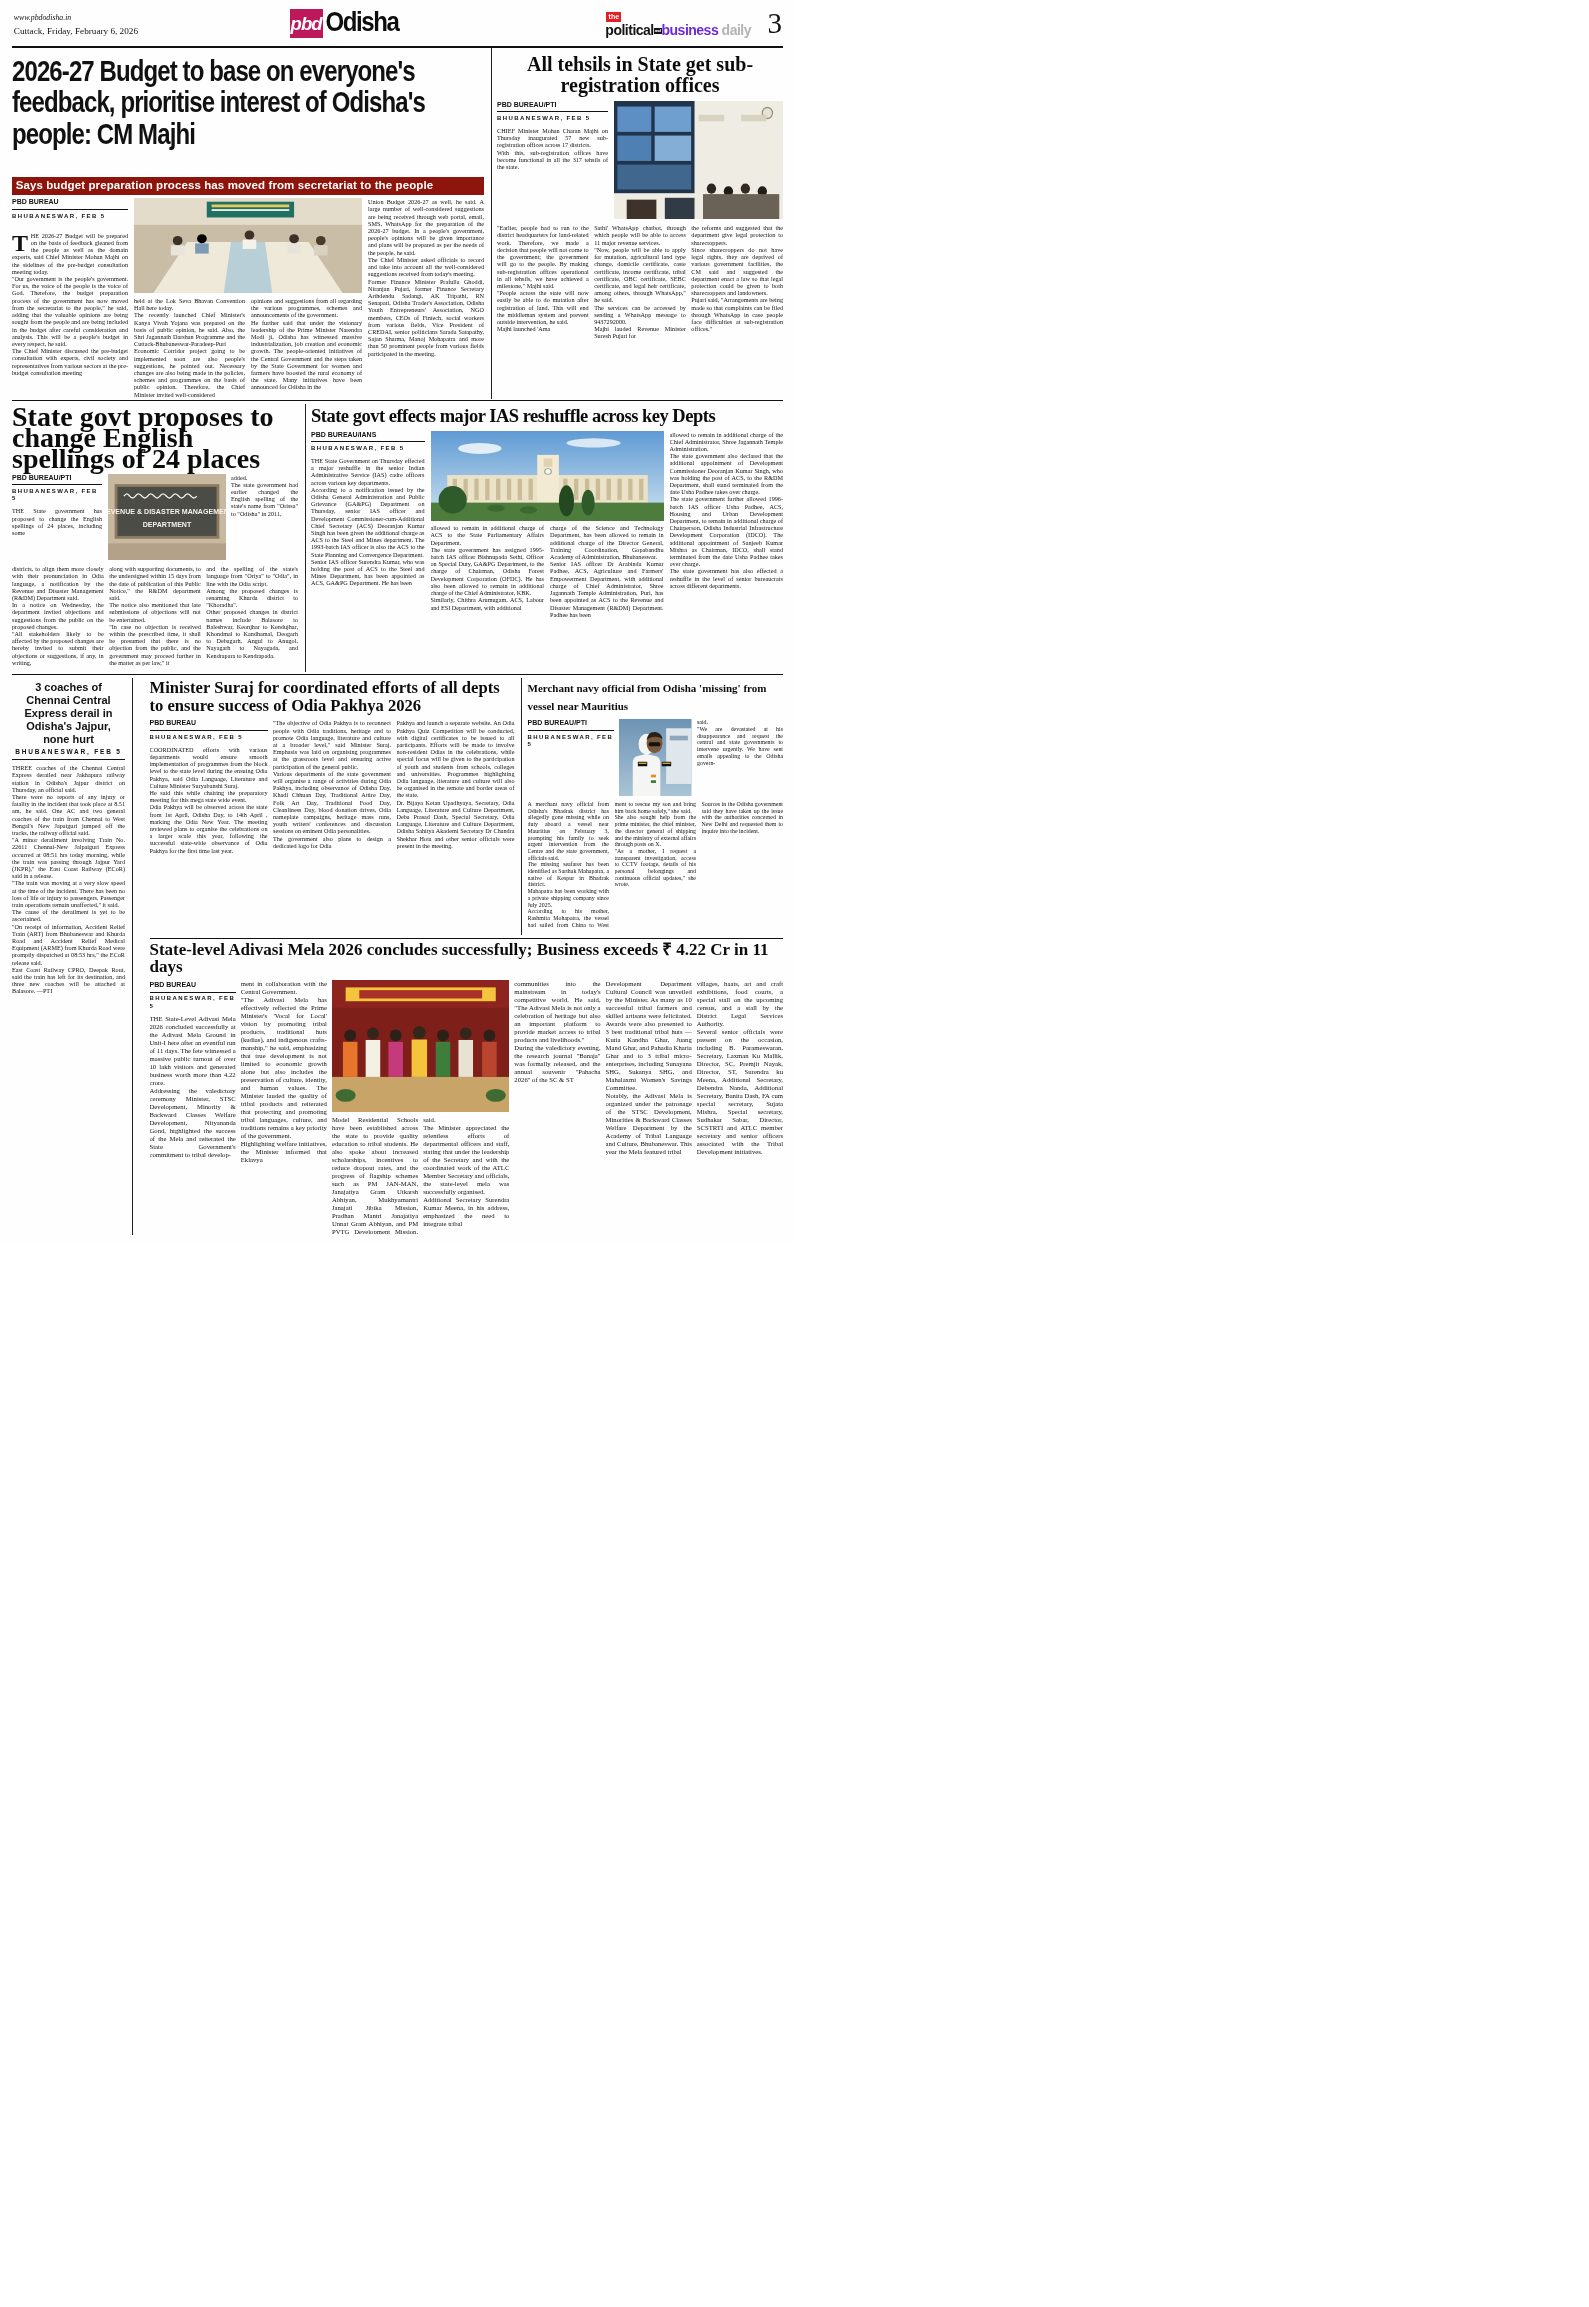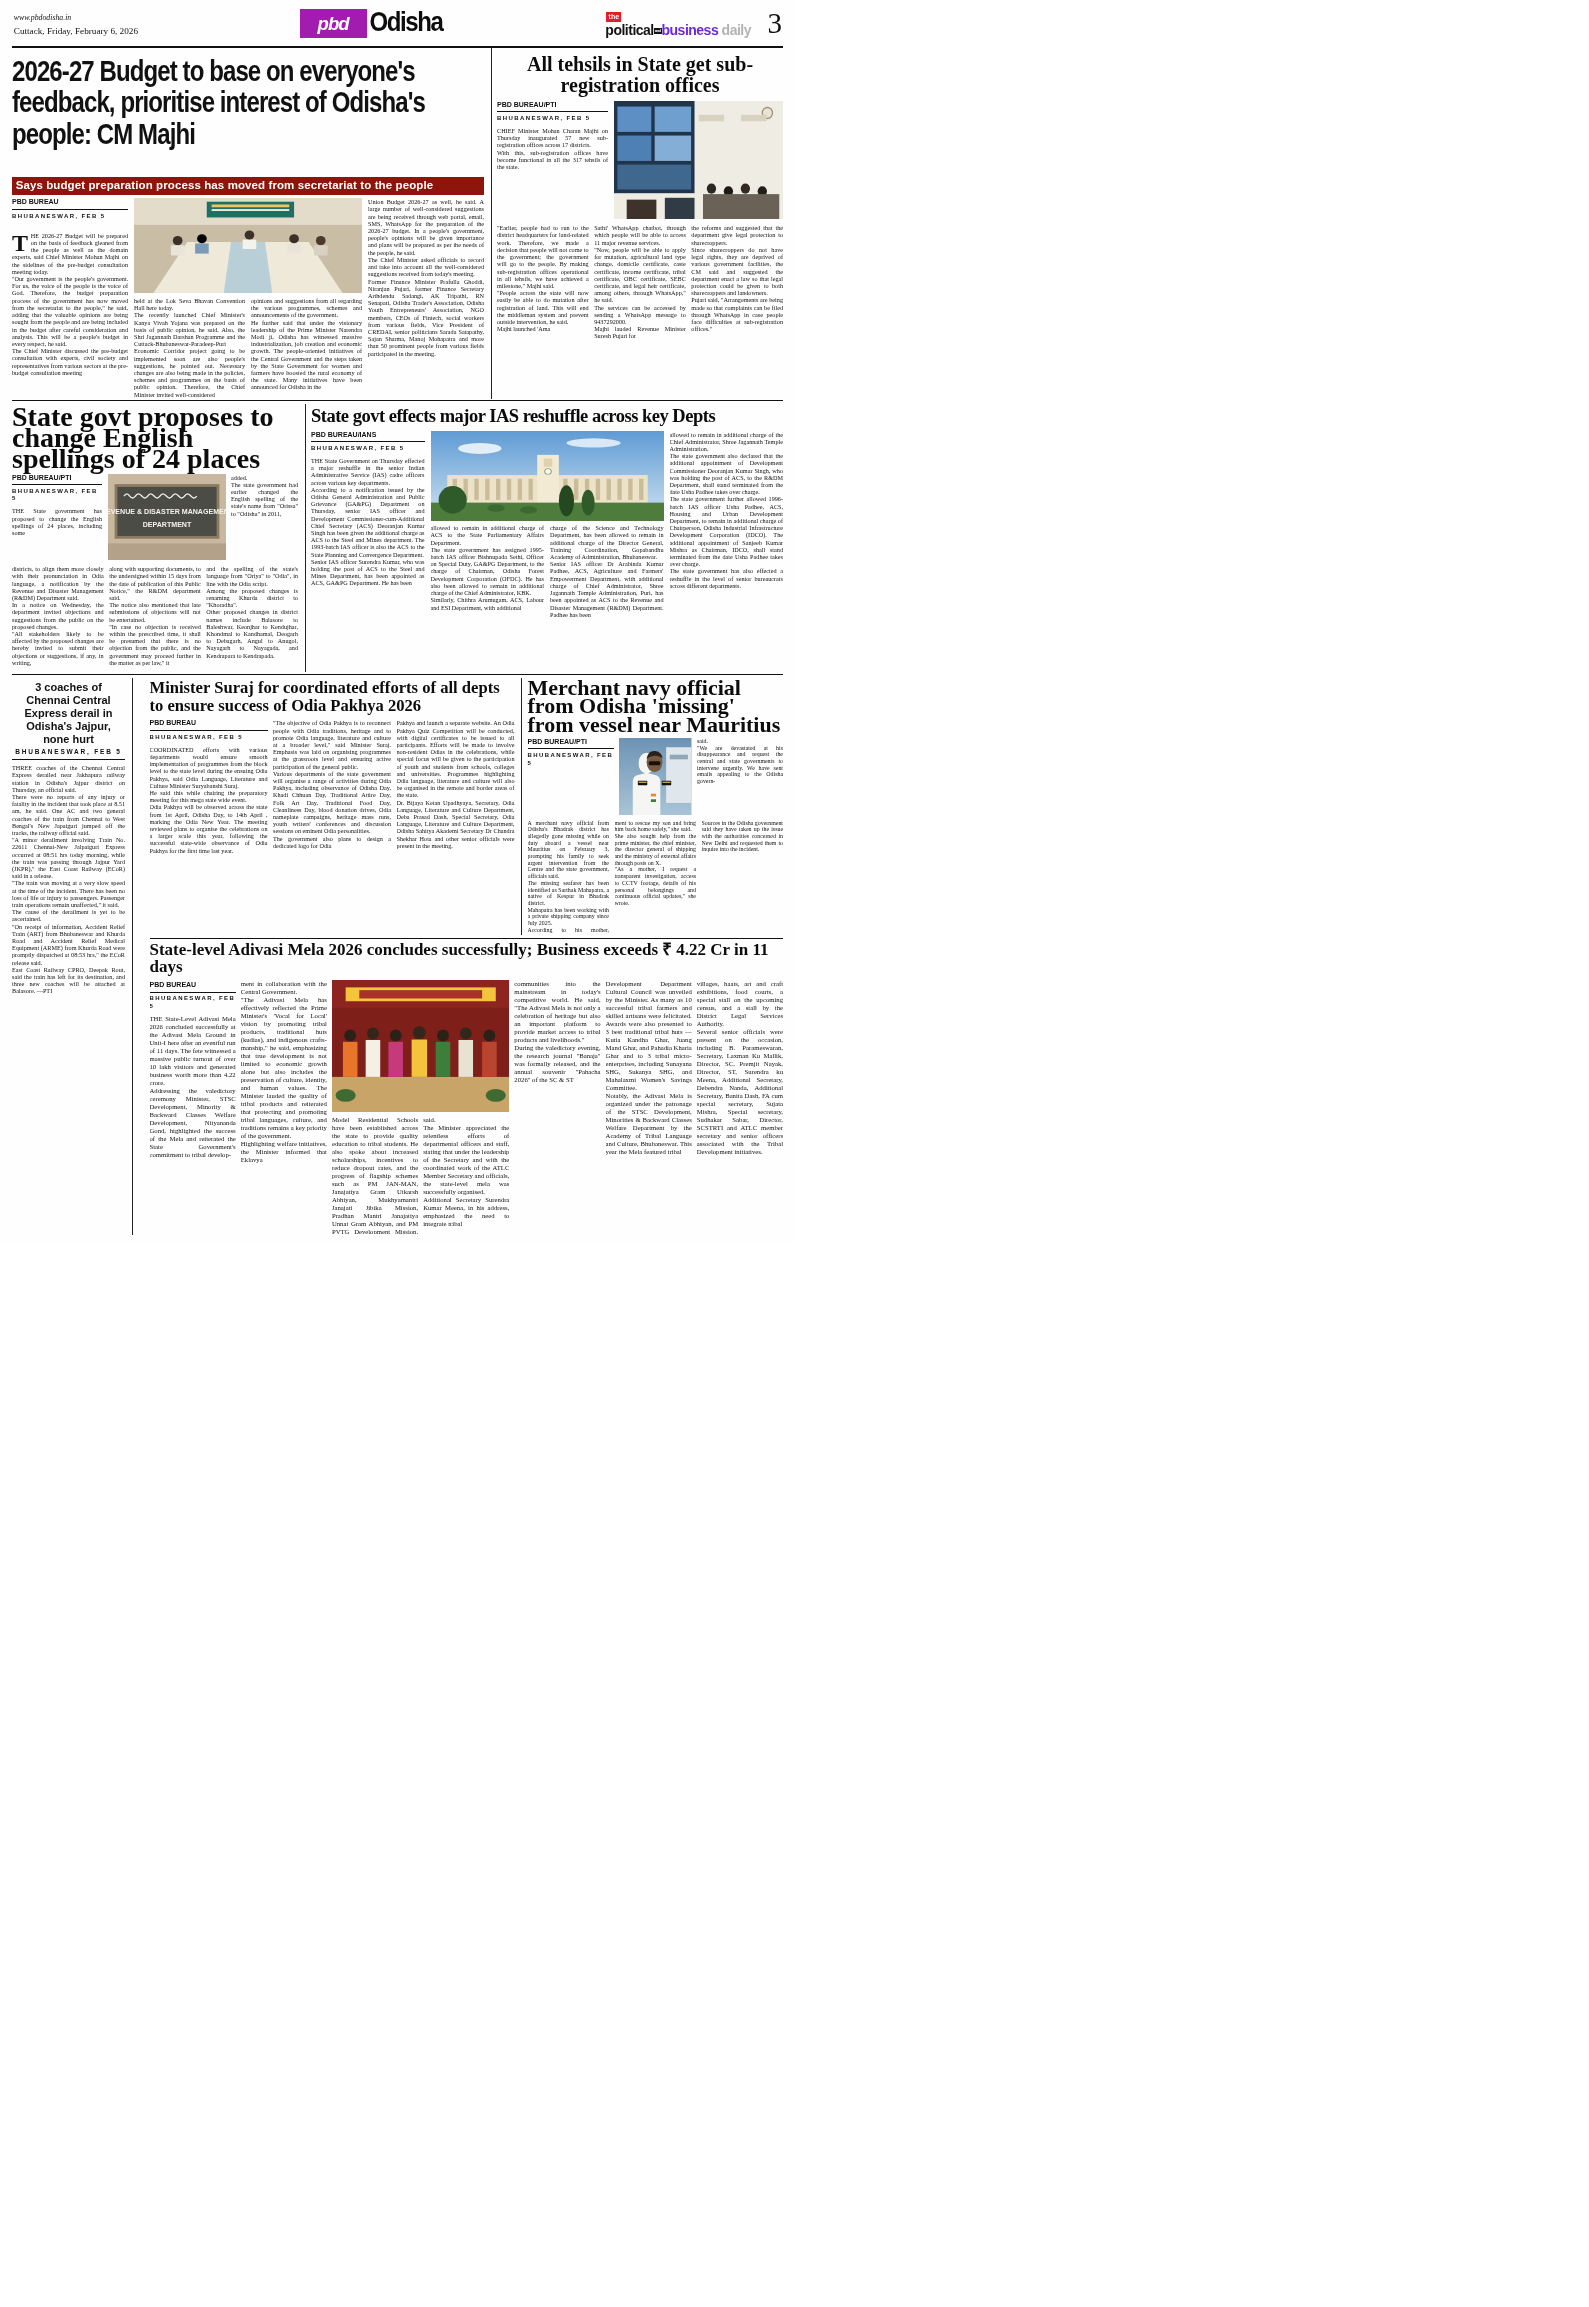--- a/index.html
+++ b/index.html
@@ -3,22 +3,22 @@
 <meta charset="utf-8">
 <style>
   html,body{margin:0;padding:0;background:#ffffff;}
   #page{position:relative;width:795px;min-height:1226px;background:#fefefe;color:#111;
         font-family:"Liberation Serif",serif;box-sizing:border-box;padding:4.6px 12px 8.3px 12px;}
   
   #header{position:relative;height:41px;border-bottom:2.3px solid #111;}
   .site{font:italic 7.8px/9.2px "Liberation Serif",serif;position:absolute;left:1.8px;top:8.3px;}
   .edition{font:9.2px/11px "Liberation Serif",serif;position:absolute;left:1.8px;top:21px;}
   .pbdlogo{position:absolute;left:36%;top:3.7px;display:flex;align-items:center;height:30px;}
-  .pbdbox{background:#a21caf;color:#fff;font:italic 700 18.5px/29px "Liberation Sans",sans-serif;
-          padding:0 18px;border-right:1.8px solid #fff;letter-spacing:-0.9px;margin-left:10px;}
+  .pbdbox{background:#be185d;color:#fff;font:italic 700 18.5px/29px "Liberation Sans",sans-serif;
+          padding:0 1px;border-right:1.8px solid #fff;letter-spacing:-0.9px;}
   .pbdname{font:700 24px/29px "Liberation Sans",sans-serif;letter-spacing:-1.4px;color:#0d0d0d;
            transform:scaleY(1.12);transform-origin:bottom;padding-left:1.8px;}
   .rightlogo{position:absolute;right:32px;top:7.4px;text-align:left;}
   .the{display:inline-block;background:#e31e24;color:#fff;font:700 7px/8.3px "Liberation Sans",sans-serif;padding:0.5px 2.3px;margin-left:0.9px;}
   .rlrow{margin-top:0.9px;font:700 14px/14.8px "Liberation Sans",sans-serif;letter-spacing:-0.5px;}
   .rl-pol{color:#141414;} .rl-and{display:inline-block;background:#141414;color:#fff;font:700 4.2px/4.6px "Liberation Sans",sans-serif;padding:0.5px 0.9px;vertical-align:middle;}
   .rl-bus{color:#6d28d9;} .rl-day{color:#b3b3b3;}
   .pageno{position:absolute;right:0.9px;top:2.8px;font:400 29px/32px "Liberation Serif",serif;}
   
   .byline{font:700 7px/8.3px "Liberation Sans",sans-serif;border-bottom:0.9px solid #111;padding-bottom:2.3px;margin-bottom:2.8px;}
@@ -53,21 +53,21 @@
   .ias-midcols{display:grid;grid-template-columns:1fr 1fr;column-gap:6px;height:121px;margin-top:3.7px;}
   
   #lower{display:grid;grid-template-columns:113px 1fr;column-gap:6.5px;height:557px;overflow:hidden;margin-top:1.8px;padding-top:2.8px;}
   .chen-hl{font:700 11px/13px "Liberation Sans",sans-serif;text-align:center;margin:2.8px 0 2.8px 0;}
   .chen-date{font:700 6.5px/8.3px "Liberation Sans",sans-serif;letter-spacing:1.8px;text-align:center;border-bottom:0.7px solid #111;padding-bottom:2.8px;margin-bottom:3.7px;}
   .chen .txt{height:480px;}
   #rightstack{display:flex;flex-direction:column;}
   #band3{display:grid;grid-template-columns:365px 1fr;column-gap:6.5px;height:257px;overflow:hidden;}
   .sur-hl{font-size:16.6px;line-height:18.5px;margin:0.9px 0 3.7px 0;}
   .sur-cols{display:grid;grid-template-columns:repeat(3,1fr);column-gap:5.5px;height:209px;}
-  .mer-hl{font-size:22px;line-height:18.5px;margin:0.9px 0 3.7px 0;}
+  .mer-hl{font-size:11px;line-height:18.5px;margin:0.9px 0 3.7px 0;}
   .mer-top{display:grid;grid-template-columns:86px 1fr 86px;column-gap:5.5px;height:78px;}
   .mer-top .photo{height:77px;}
   .mer-cols{display:grid;grid-template-columns:repeat(3,1fr);column-gap:5.5px;height:126px;margin-top:3.7px;}
   .mer .txt{font-size:5.9px;line-height:6.7px;}
   #band4{border-top:0.9px solid #111;margin-top:2.8px;padding-top:2.8px;height:293px;overflow:hidden;}
   .adv-hl{font-size:17px;line-height:16.6px;margin:0.9px 0 4.6px 0;}
   .adv-grid{display:grid;grid-template-columns:repeat(7,1fr);column-gap:5px;height:266px;}
   .adv-photo-wrap{grid-column:3 / span 2;}
   .adv-photo-wrap .photo{height:132px;}
   .adv-subcols{display:grid;grid-template-columns:1fr 1fr;column-gap:5px;height:126px;margin-top:3.7px;}

